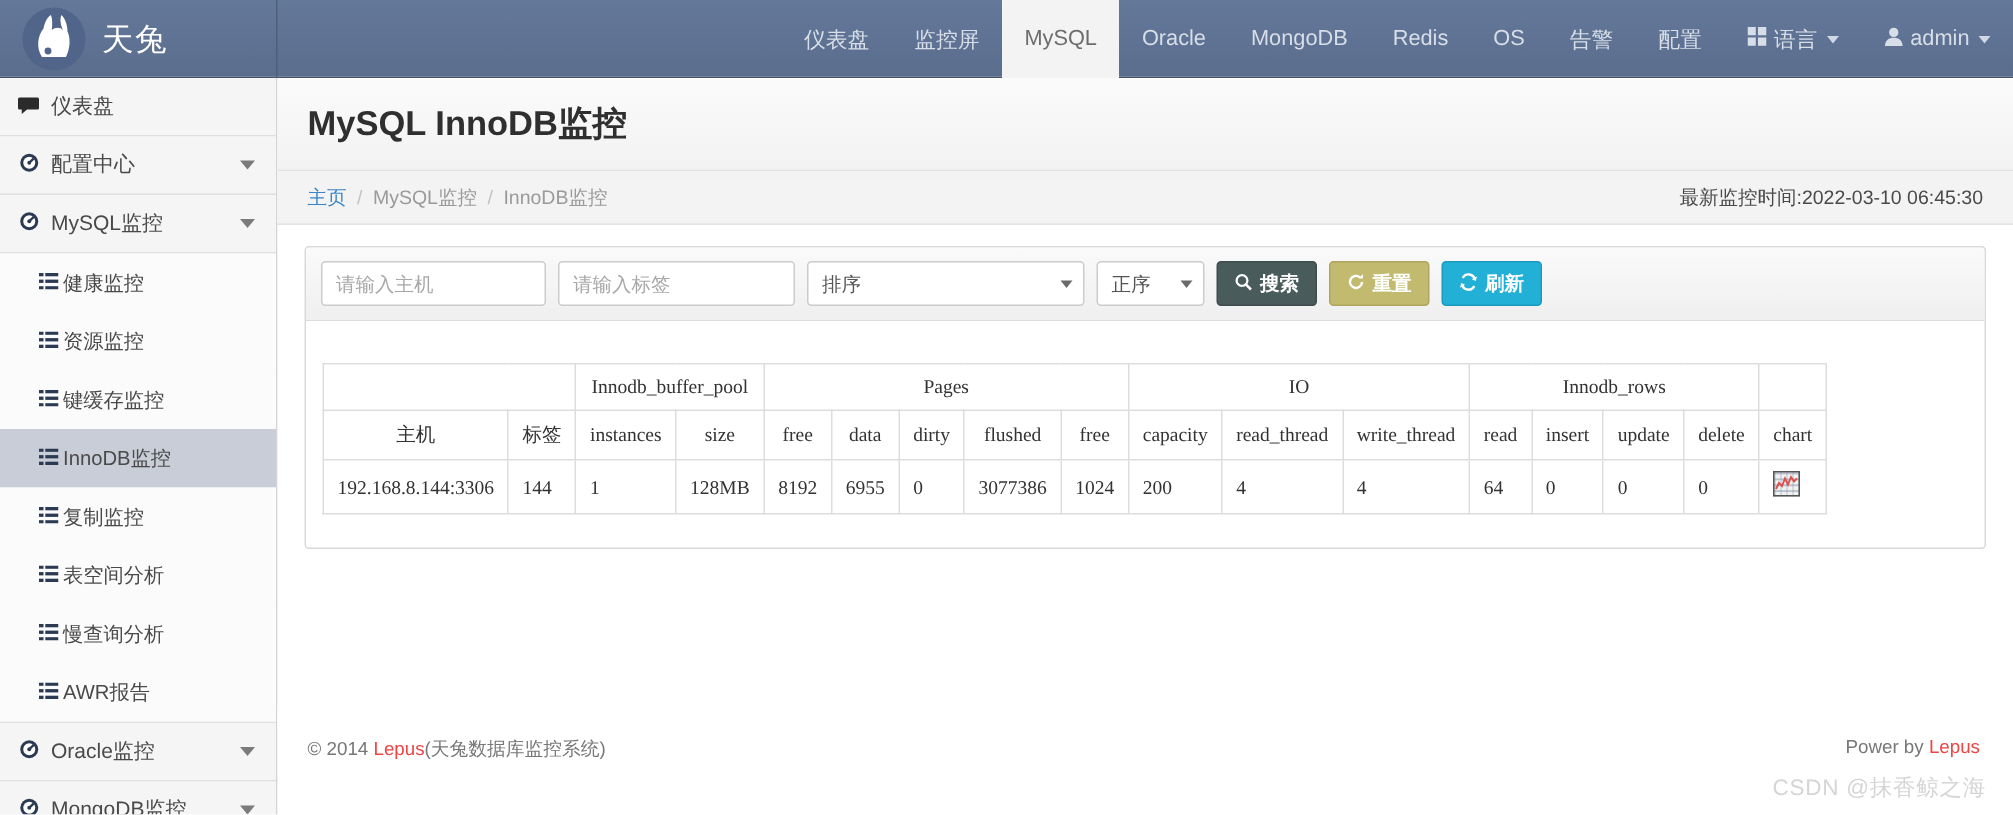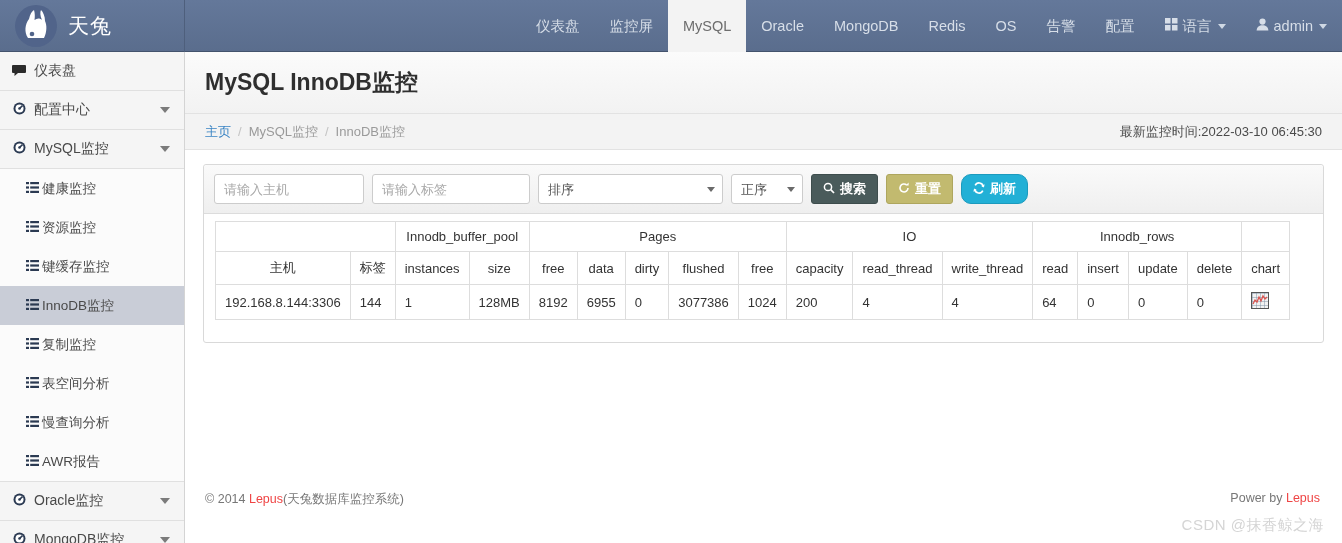--- a/index.html
+++ b/index.html
@@ -164,23 +164,23 @@
   .sel-order { width: 72px; }
   .btn {
     height: 30px; border: 1px solid transparent; border-radius: 3px;
     padding: 0 11px; font-size: 13px; font-weight: bold;
     color: #fff; cursor: pointer;
     display: inline-flex; align-items: center; gap: 5px;
     font-family: "Liberation Sans", sans-serif;
   }
   .btn-search { background: #4a5b5b; border-color: #3e4d4d; }
   .btn-reset  { background: #c2ba6f; border-color: #aea65e; color: #fff; }
-  .btn-refresh{ background: #22b0d6; border-color: #1c9abd; border-radius: 10px; }
-
-  .panel-body { padding: 7px 11px 22px 11px; }
+  .btn-refresh{ background: #22b0d6; border-color: #1c9abd; }
+
+  .panel-body { padding: 28px 11px 22px 11px; font-family: Liberation Serif, serif; }
   table.grid {
     border-collapse: collapse;
     font-size: 13px; color: #333;
     border: 1px solid #dddddd;
   }
   table.grid th, table.grid td {
     border: 1px solid #dddddd;
     padding: 7px 9px;
     font-weight: normal;
     white-space: nowrap;

